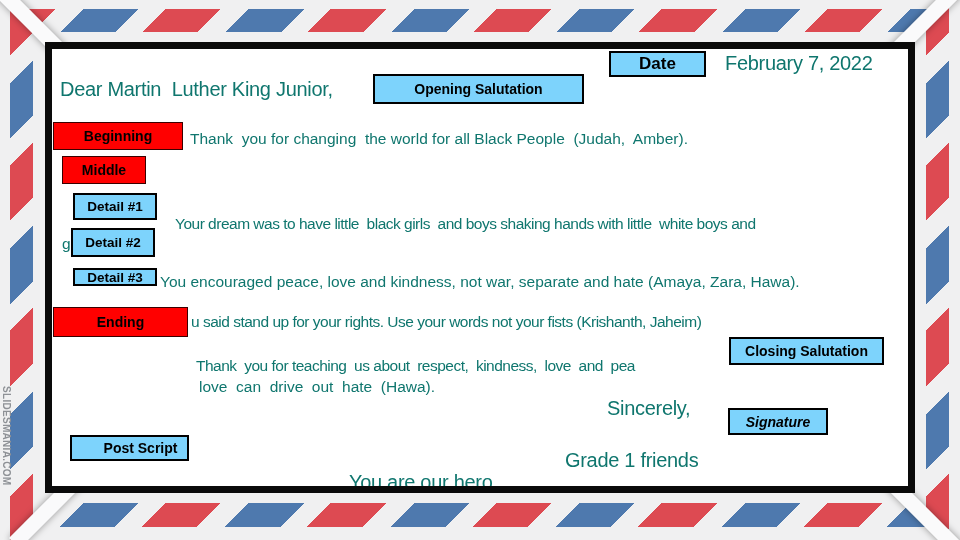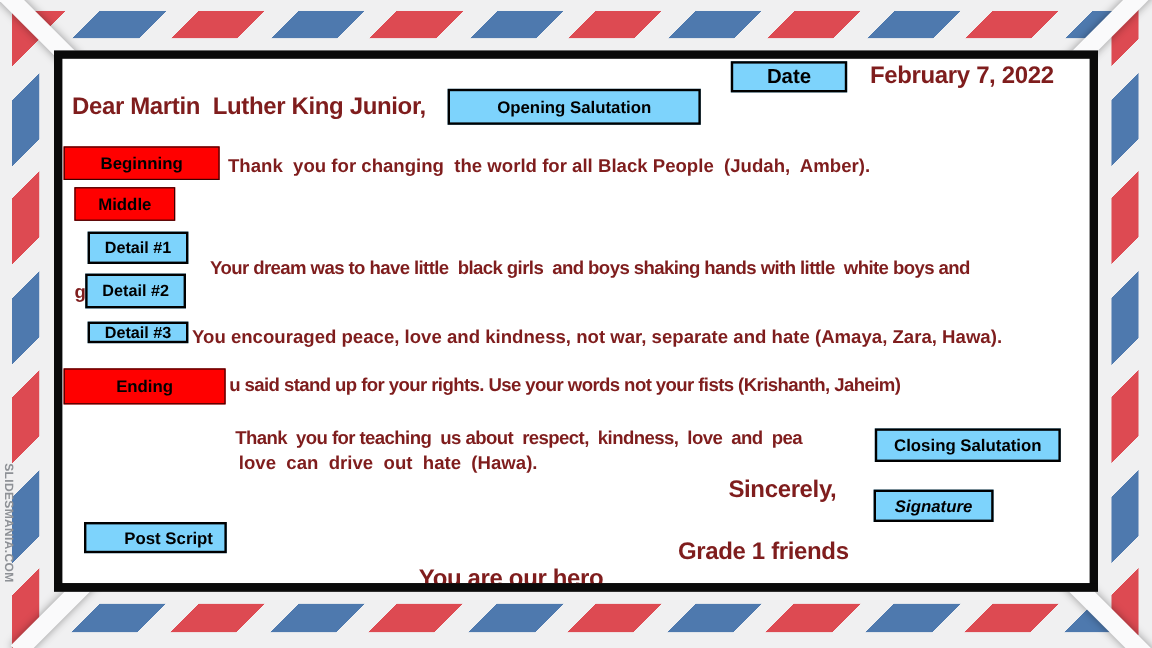--- a/index.html
+++ b/index.html
@@ -41,21 +41,21 @@
     position:absolute;left:1px;top:386px;z-index:3;
     writing-mode:vertical-rl;font-size:10px;font-weight:bold;
     color:#8e9196;letter-spacing:.3px;white-space:pre;
   }
 
   
   .letter{
     position:absolute;left:45px;top:42px;width:870px;height:451px;
     box-sizing:border-box;background:#ffffff;border:7px solid #0a0a0a;z-index:4;
   }
-  .t{position:absolute;white-space:pre;font-weight:bold;color:#7f1d1d;
+  .t{position:absolute;white-space:pre;font-weight:normal;color:#0f766e;
      font-size:15.5px;line-height:19px;z-index:1;}
   .t.big{font-size:20px;line-height:23px;letter-spacing:-.3px;}
   .tight{letter-spacing:-.5px;}
 
   .tag{
     position:absolute;display:flex;align-items:center;justify-content:center;
     box-sizing:border-box;background:#7dd3fc;border:2px solid #000;
     font-weight:bold;font-size:13.5px;color:#000;white-space:pre;z-index:2;
   }
   .tag.red{background:#ff0000;border:1px solid #3a0000;font-size:14px;}
@@ -103,21 +103,21 @@
     <div class="tag" style="left:19px;top:179px;width:84px;height:29px;">Detail #2</div>
 
     <div class="tag" style="left:21px;top:219px;width:84px;height:18px;">Detail #3</div>
     <div class="t" style="left:108px;top:223px;">You encouraged peace, love and kindness, not war, separate and hate (Amaya, Zara, Hawa).</div>
 
     <div class="tag red" style="left:1px;top:258px;width:135px;height:30px;">Ending</div>
     <div class="t tight" style="left:139px;top:263px;">u said stand up for your rights. Use your words not your fists (Krishanth, Jaheim)</div>
 
     <div class="t tight" style="left:144px;top:307px;">Thank  you for teaching  us about  respect,  kindness,  love  and  pea</div>
     <div class="t" style="left:147px;top:328px;">love  can  drive  out  hate  (Hawa).</div>
-    <div class="tag wide" style="left:677px;top:308px;width:155px;height:28px;">Closing Salutation</div>
+    <div class="tag wide" style="left:677px;top:288px;width:155px;height:28px;">Closing Salutation</div>
 
     <div class="t big" style="left:555px;top:348px;text-align:right;">Sincerely,</div>
     <div class="tag wide" style="left:676px;top:359px;width:100px;height:27px;font-style:italic;">Signature</div>
 
     <div class="tag wide" style="left:18px;top:386px;width:119px;height:26px;padding-left:22px;">Post Script</div>
     <div class="t big" style="left:513px;top:400px;">Grade 1 friends</div>
 
     <div class="t big" style="left:297px;top:422px;">You are our hero</div>
 
     <div class="bottom-border-overlay"></div>

